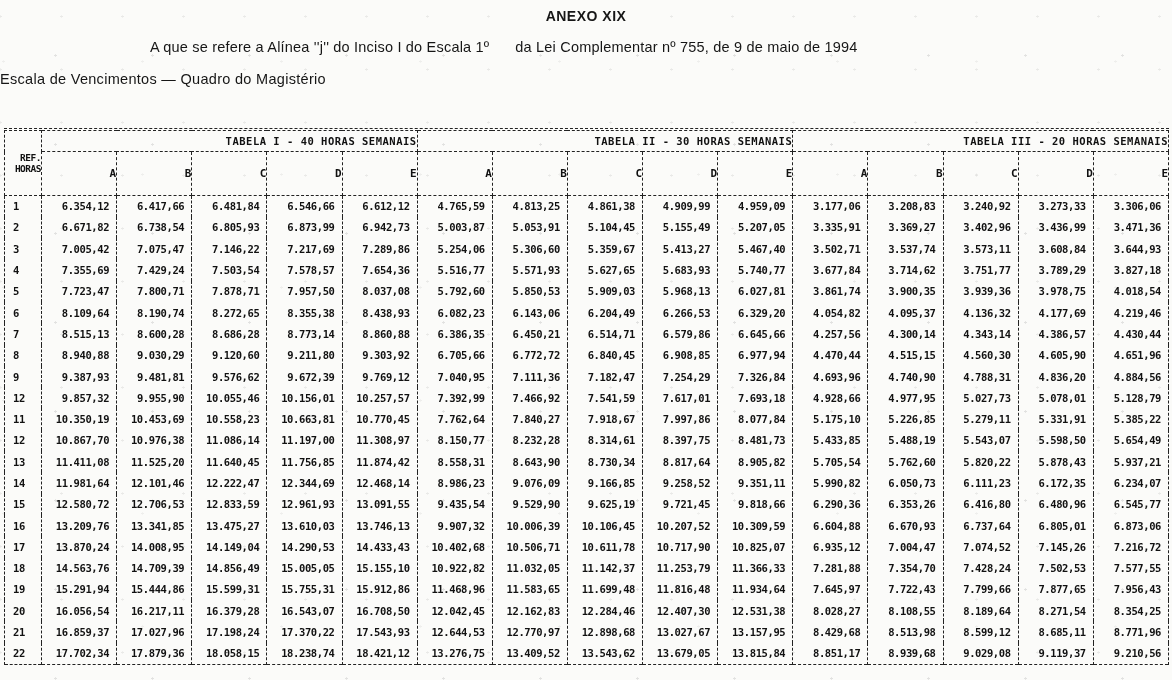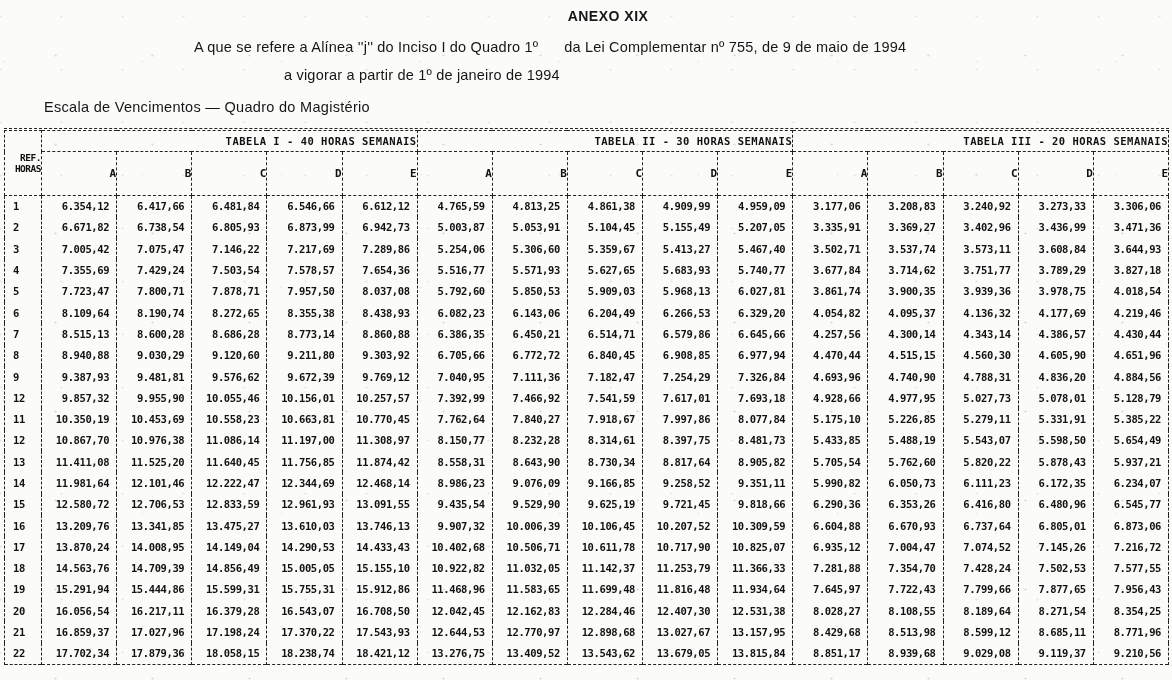--- a/index.html
+++ b/index.html
@@ -16,21 +16,21 @@
     position: absolute; inset: 0;
     background-image:
       radial-gradient(rgba(0,0,0,0.10) 1px, transparent 1.4px),
       radial-gradient(rgba(0,0,0,0.07) 1px, transparent 1.4px),
       radial-gradient(rgba(0,0,0,0.05) 1px, transparent 1.6px);
     background-size: 97px 89px, 61px 53px, 139px 113px;
     background-position: 7px 11px, 31px 43px, 73px 5px;
     pointer-events: none;
   }
 
-  .doc-header { position: relative; padding-top: 8px; padding-left: 44px; }
+  .doc-header { position: relative; padding-top: 8px; }
   .annex-title {
     text-align: center;
     font-size: 14px; font-weight: bold; letter-spacing: 0.5px;
   }
   .ref-line {
     margin-top: 15px; margin-left: 150px;
     font-size: 14.5px; font-weight: 500; letter-spacing: 0.2px;
   }
   .ref-line .part2 { margin-left: 26px; text-align: right; }
   .effective-line {
@@ -87,23 +87,22 @@
     text-align: left; padding-left: 8px; padding-right: 0;
     font-size: 10.5px;
   }
 </style>
 </head>
 <body>
 
 <div class="doc-header">
   <div class="annex-title">ANEXO XIX</div>
   <div class="ref-line">
-    <span>A que se refere a Alínea ''j'' do Inciso I do Quadro 1º</span><span class="part2">da Lei Complementar nº 755, de 9 de maio de 1994</span>
+    <span>A que se refere a Alínea ''j'' do Inciso I do Escala 1º</span><span class="part2">da Lei Complementar nº 755, de 9 de maio de 1994</span>
   </div>
-  <div class="effective-line">a vigorar a partir de 1º de janeiro de 1994</div>
   <div class="table-title">Escala de Vencimentos — Quadro do Magistério</div>
 </div>
 
 <div class="table-wrap">
   <table class="salary">
     <colgroup>
       <col class="col-ref">
       <col>
         <col>
         <col>

